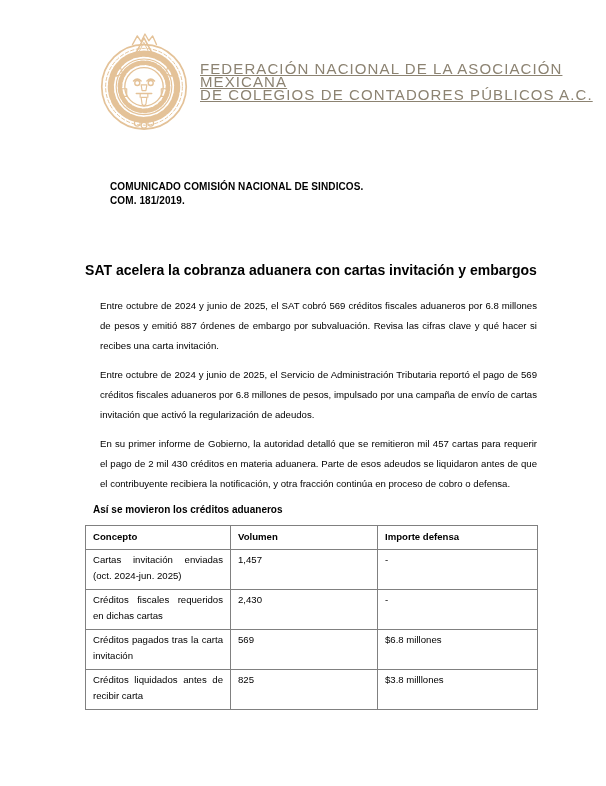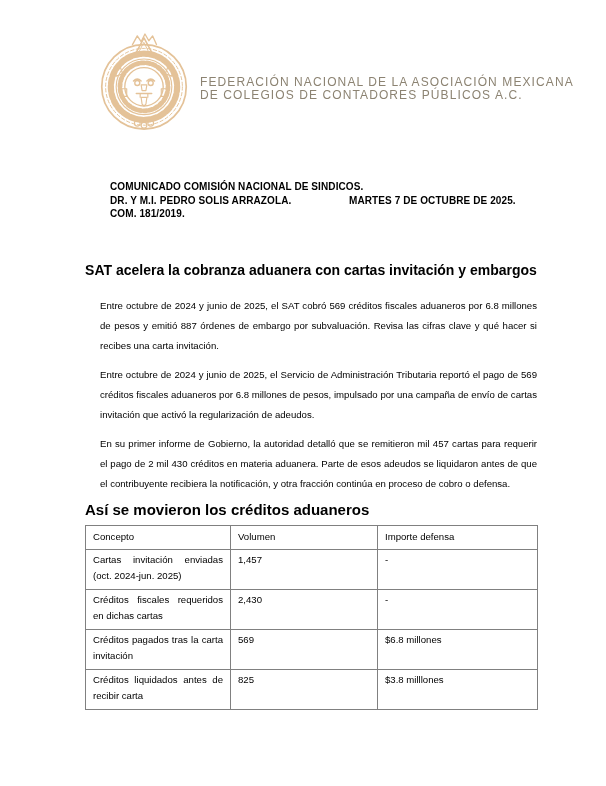--- a/index.html
+++ b/index.html
@@ -16,22 +16,23 @@
   
   .logo-row { position:absolute; left:96px; top:28px; display:flex; align-items:flex-start; }
   .medallion { width:96px; height:108px; flex:0 0 auto; }
   .medallion g { fill:none; stroke:var(--accent,#e4c298); stroke-linecap:round; stroke-linejoin:round; }
   .brand-block { margin-left:8px; padding-top:28px; }
   .brand {
     font-size:27px; font-weight:bold; letter-spacing:1.5px; line-height:26px;
     color:var(--brand-text,#6b6550);
   }
   .brand-sub {
-    font-size:12px; letter-spacing:1.1px; line-height:13px; margin-top:20px;
+    font-size:15px; letter-spacing:1.1px; line-height:13px; margin-top:6px;
     color:var(--subtitle-text,#8c8372);
+    text-decoration:underline;
   }
 
   
   .header-block {
     position:absolute; left:110px; top:180px; width:430px;
     font-size:10px; font-weight:bold; line-height:13.5px;
     letter-spacing:0.1px;
   }
   .header-line2 { display:flex; }
   .header-line2 .left { width:239px; flex:0 0 auto; }
@@ -40,35 +41,35 @@
   .content { position:absolute; left:85px; top:256px; width:452px; }
   .doc-title {
     text-align:center; font-weight:bold; font-size:14px; line-height:13px;
     margin:8px 0 19px 0;
   }
   .content p.body-par {
     font-size:9.6px; line-height:20px; text-align:justify;
     margin:0 0 9px 15px;
   }
   .table-heading {
-    font-weight:bold; font-size:15px; line-height:13px; margin:4px 0 9px 0;
+    font-weight:bold; font-size:10px; line-height:13px; margin:4px 0 9px 8px;
   }
 
   
   table.data-table { border-collapse:collapse; width:452px; table-layout:fixed; }
   .data-table col.c1 { width:145px; }
   .data-table col.c2 { width:147px; }
   .data-table col.c3 { width:160px; }
   .data-table th, .data-table td {
     border:1px solid var(--table-border,#808080);
     vertical-align:top;
     font-size:9.6px;
   }
   .data-table th {
-    text-align:left; font-weight:normal; padding:5px 7px 6px 7px; line-height:12px;
+    text-align:left; font-weight:bold; padding:5px 7px 6px 7px; line-height:12px;
   }
   .data-table td { padding:2px 7px 5px 7px; line-height:16px; }
   .data-table td.concept { text-align:justify; }
 </style>
 </head>
 <body>
 
 <div class="page">
 
   <div class="logo-row">
@@ -103,24 +104,20 @@
     <div class="brand-block">
       <div class="brand-sub">
         <div>FEDERACIÓN NACIONAL DE LA ASOCIACIÓN MEXICANA</div>
         <div>DE COLEGIOS DE CONTADORES PÚBLICOS A.C.</div>
       </div>
     </div>
   </div>
 
   <div class="header-block">
     <div>COMUNICADO COMISIÓN NACIONAL DE SINDICOS.</div>
-    <div class="header-line2">
-      <span class="left">DR. Y M.I. PEDRO SOLIS ARRAZOLA.</span>
-      <span>MARTES 7 DE OCTUBRE DE 2025.</span>
-    </div>
     <div>COM. 181/2019.</div>
   </div>
 
   <div class="content">
     <h1 class="doc-title">SAT acelera la cobranza aduanera con cartas invitación y embargos</h1>
 
     <p class="body-par">Entre octubre de 2024 y junio de 2025, el SAT cobró 569 créditos fiscales aduaneros por 6.8 millones de pesos y emitió 887 órdenes de embargo por subvaluación. Revisa las cifras clave y qué hacer si recibes una carta invitación.</p>
     <p class="body-par">Entre octubre de 2024 y junio de 2025, el Servicio de Administración Tributaria reportó el pago de 569 créditos fiscales aduaneros por 6.8 millones de pesos, impulsado por una campaña de envío de cartas invitación que activó la regularización de adeudos.</p>
     <p class="body-par">En su primer informe de Gobierno, la autoridad detalló que se remitieron mil 457 cartas para requerir el pago de 2 mil 430 créditos en materia aduanera. Parte de esos adeudos se liquidaron antes de que el contribuyente recibiera la notificación, y otra fracción continúa en proceso de cobro o defensa.</p>
 

